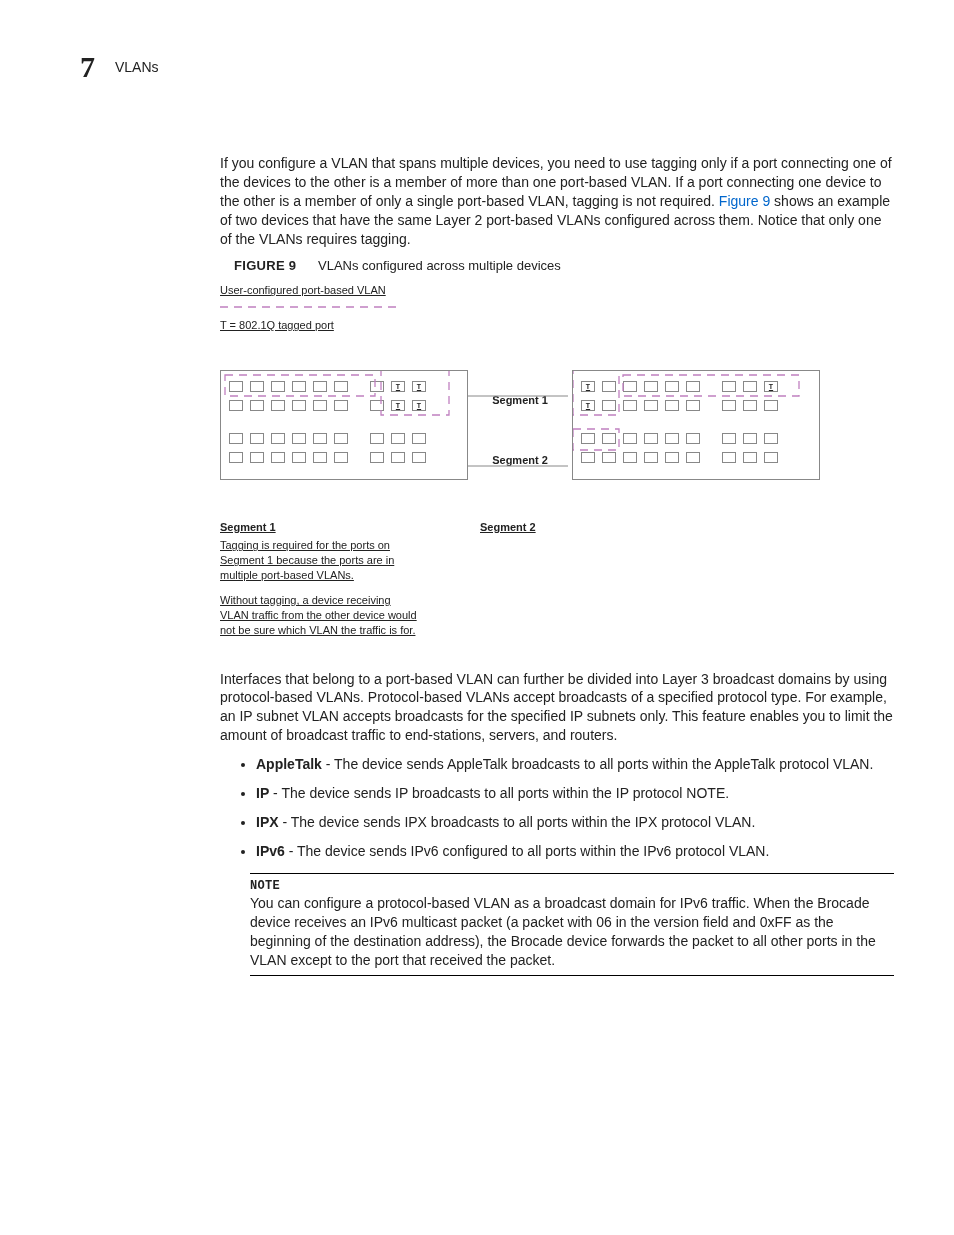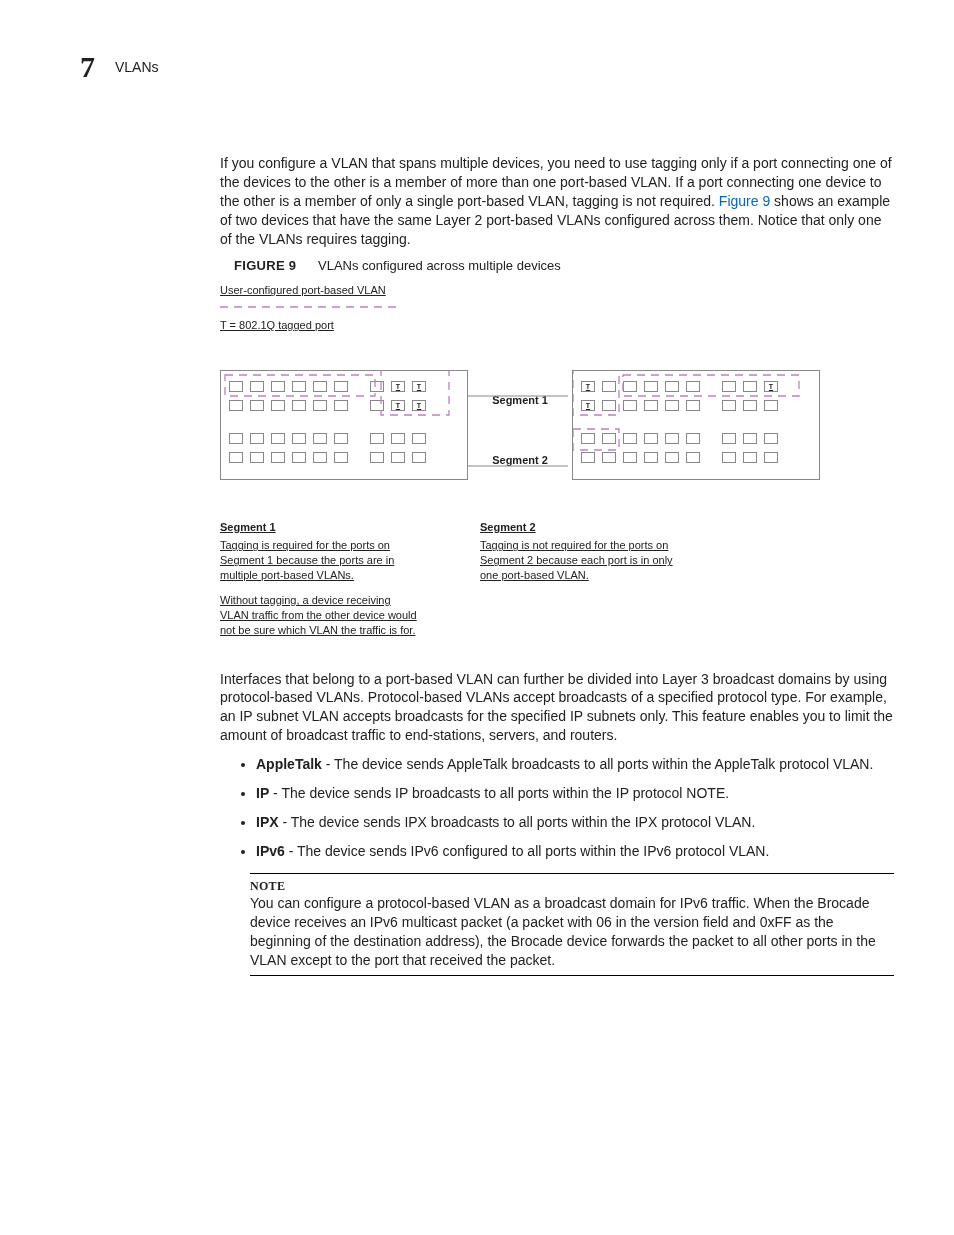--- a/index.html
+++ b/index.html
@@ -137,21 +137,21 @@
   }
   .note {
     margin: 6px 0 0 30px;
     border-top: 1px solid #000;
     border-bottom: 1px solid #000;
     padding: 4px 0 6px 0;
     line-height: 1.35;
   }
   .note .nl {
     font-weight: bold;
-    font-family: Liberation Serif, serif;
+    font-family: Liberation Mono, monospace;
     letter-spacing: 0.3px;
     font-size: 12px;
   }
   .svg-dash { position:absolute; top:0; left:0; pointer-events:none; }
 </style>
 </head>
 <body>
 
 <div class="page">
 
@@ -307,21 +307,20 @@
       </div>
 
       <div class="expl">
         <div class="col">
           <div class="t">Segment 1</div>
           <p>Tagging is required for the ports on Segment 1 because the ports are in multiple port-based VLANs.</p>
           <p>Without tagging, a device receiving VLAN traffic from the other device would not be sure which VLAN the traffic is for.</p>
         </div>
         <div class="col">
           <div class="t">Segment 2</div>
-          <p>Tagging is not required for the ports on Segment 2 because each port is in only one port-based VLAN.</p>
         </div>
       </div>
     </div>
 
 
     <p class="para">Interfaces that belong to a port-based VLAN can further be divided into Layer 3 broadcast domains by using protocol-based VLANs. Protocol-based VLANs accept broadcasts of a specified protocol type. For example, an IP subnet VLAN accepts broadcasts for the specified IP subnets only. This feature enables you to limit the amount of broadcast traffic to end-stations, servers, and routers.</p>
 
     <ul class="bullets">
       <li><b>AppleTalk</b><span> - The device sends AppleTalk broadcasts to all ports within the AppleTalk protocol VLAN.</span></li>
       <li><b>IP</b><span> - The device sends IP broadcasts to all ports within the IP protocol NOTE.</span></li>

